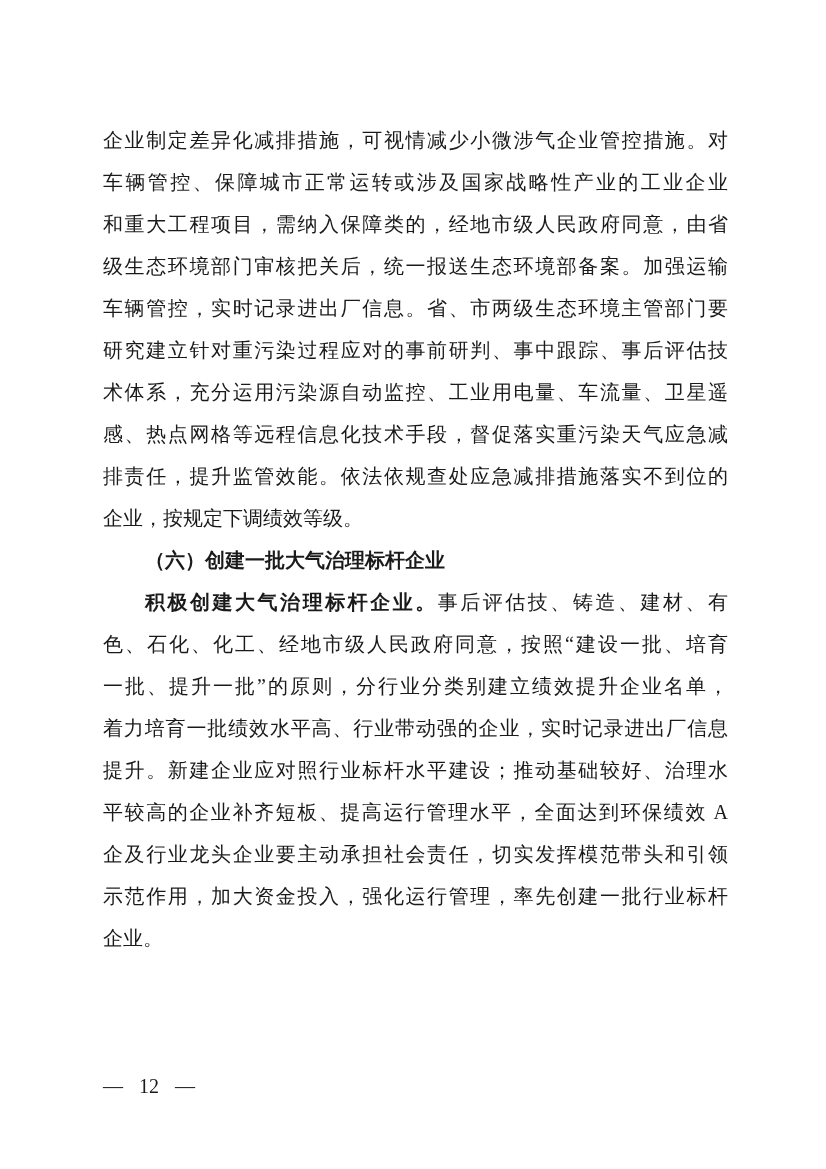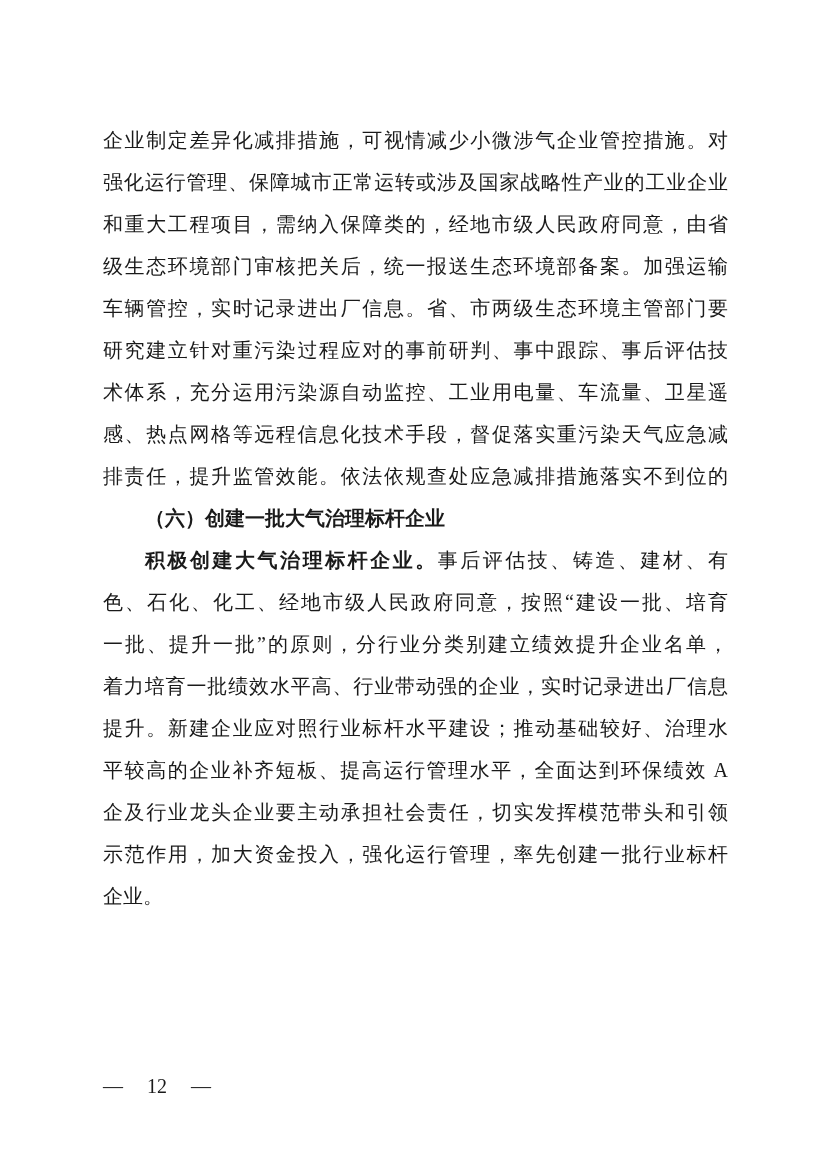--- a/index.html
+++ b/index.html
@@ -52,37 +52,38 @@
     display: flex;
     align-items: center;
     letter-spacing: 0;
     color: #1a1a1a;
   }
   .footer .dash {
     display: inline-block;
   }
   .footer .page-num {
     display: inline-block;
-    margin: 0 24px;
+    margin: 0 16px;
   }
 </style>
 </head>
 <body>
 
 <div class="page">
   <div class="content" id="content">
       <div class="line"><span class="seg">企业制定差异化减排措施，可视情减少小微涉气企业管控措施。对</span></div>
-      <div class="line"><span class="seg">强化运行管理、保障城市正常运转或涉及国家战略性产业的工业企业</span></div>
+      <div class="line"><span class="seg">车辆管控、保障城市正常运转或涉及国家战略性产业的工业企业</span></div>
       <div class="line"><span class="seg">和重大工程项目，需纳入保障类的，经地市级人民政府同意，由省</span></div>
       <div class="line"><span class="seg">级生态环境部门审核把关后，统一报送生态环境部备案。加强运输</span></div>
       <div class="line"><span class="seg">车辆管控，实时记录进出厂信息。省、市两级生态环境主管部门要</span></div>
       <div class="line"><span class="seg">研究建立针对重污染过程应对的事前研判、事中跟踪、事后评估技</span></div>
       <div class="line"><span class="seg">术体系，充分运用污染源自动监控、工业用电量、车流量、卫星遥</span></div>
       <div class="line"><span class="seg">感、热点网格等远程信息化技术手段，督促落实重污染天气应急减</span></div>
       <div class="line"><span class="seg">排责任，提升监管效能。依法依规查处应急减排措施落实不到位的</span></div>
+      <div class="line align-left"><span class="seg">企业，按规定下调绩效等级。</span></div>
       <div class="line align-left indent"><span class="seg-bold">（六）创建一批大气治理标杆企业</span></div>
       <div class="line indent"><span class="seg-bold">积极创建大气治理标杆企业。</span><span class="seg">事后评估技、铸造、建材、有</span></div>
       <div class="line"><span class="seg">色、石化、化工、经地市级人民政府同意，按照“建设一批、培育</span></div>
       <div class="line"><span class="seg">一批、提升一批”的原则，分行业分类别建立绩效提升企业名单，</span></div>
       <div class="line"><span class="seg">着力培育一批绩效水平高、行业带动强的企业，实时记录进出厂信息</span></div>
       <div class="line"><span class="seg">提升。新建企业应对照行业标杆水平建设；推动基础较好、治理水</span></div>
       <div class="line"><span class="seg">平较高的企业补齐短板、提高运行管理水平，全面达到环保绩效 A</span></div>
       <div class="line"><span class="seg">企及行业龙头企业要主动承担社会责任，切实发挥模范带头和引领</span></div>
       <div class="line"><span class="seg">示范作用，加大资金投入，强化运行管理，率先创建一批行业标杆</span></div>
       <div class="line align-left"><span class="seg">企业。</span></div>

